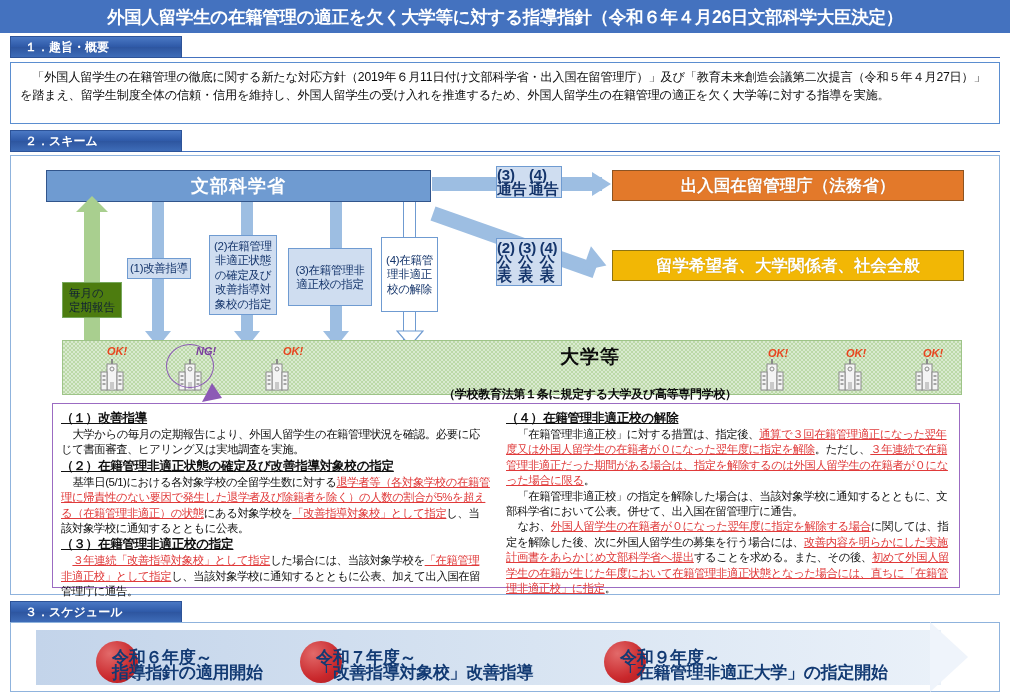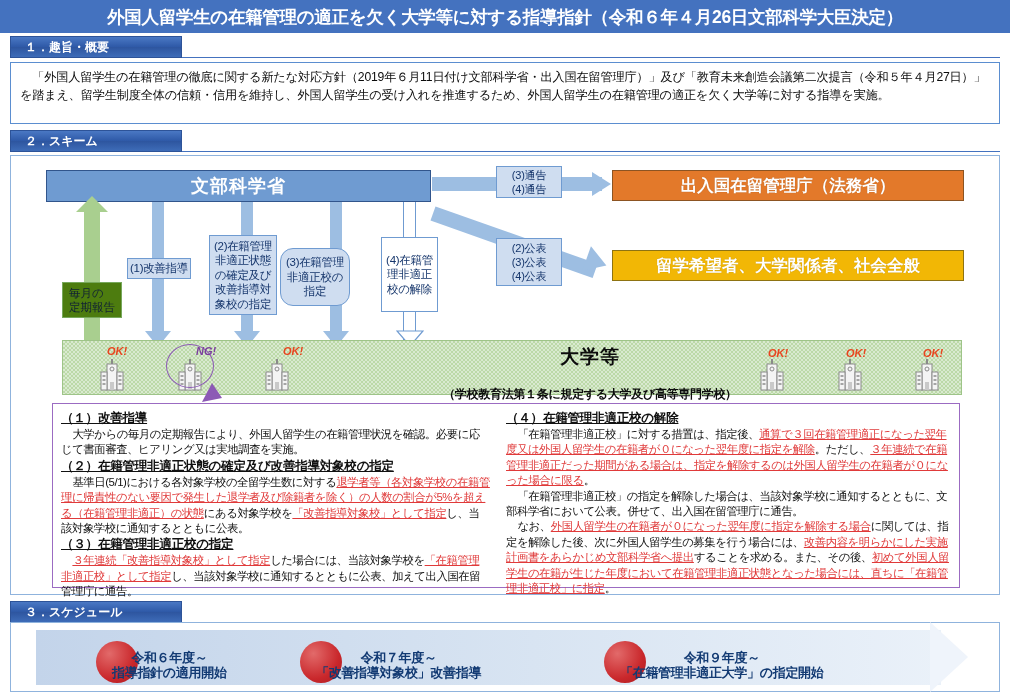--- a/index.html
+++ b/index.html
@@ -73,22 +73,22 @@
   }
   .org-pub {
     left:612px; top:250px; width:352px; height:31px;
     background:#f2b705; border:1.5px solid #8e7312; font-size:16.5px;
   }
   .org-pub span, .org-immi span { text-shadow:0 0 1px rgba(0,0,0,.25); }
 
   
   .note-box {
     position:absolute; background:#cfddf0; border:1px solid #6f9bd1;
-    display:flex; flex-direction:column; align-items:center; justify-content:center;
-    color:#15356b; font-size:11px; line-height:14px; letter-spacing:-0.2px;
+    display:flex; flex-direction:row; align-items:center; justify-content:center;
+    color:#15356b; font-size:15px; line-height:14px; letter-spacing:-0.2px;font-weight:bold;
   }
   .note-tsugoku { left:496px; top:166px; width:66px; height:32px; }
   .note-kohyo   { left:496px; top:238px; width:66px; height:48px; }
 
   
   .arrow-h-shaft {
     position:absolute; left:432px; top:177px; width:170px; height:14px;
     background:#9dbee2;
   }
   .arrow-h-head {
@@ -194,21 +194,21 @@
   }
   .sched-head {
     position:absolute; left:930px; top:622px; width:0; height:0;
     border-top:35px solid transparent; border-bottom:35px solid transparent;
     border-left:38px solid #eff4fb;
   }
   .sched-dot {
     position:absolute; width:42px; height:42px; border-radius:50%;
     background:radial-gradient(circle at 32% 30%,#e26a6a 0%,#c9272b 62%,#a81c22 100%);
   }
-  .sched-txt { position:absolute; color:#123a73; font-size:13px; line-height:15px; font-weight:700; letter-spacing:-0.3px;text-align:center; }
+  .sched-txt { position:absolute; color:#123a73; font-size:17px; line-height:15px; font-weight:700; letter-spacing:-0.3px; }
 </style>
 </head>
 <body>
 
 <div id="page">
 
   <div class="title-bar">
     <div class="t">外国人留学生の在籍管理の適正を欠く大学等に対する指導指針（令和６年４月26日文部科学大臣決定）</div>
   </div>
 
@@ -266,21 +266,21 @@
   <div class="vshaft" style="left:152px; top:202px; height:145px;"></div>
   <div class="vhead-down" style="left:145px; top:331px;"></div>
   <div class="step-box" style="left:127px; top:258px; width:64px; height:21px;">(1)改善指導</div>
 
   <div class="vshaft" style="left:241px; top:202px; height:145px;"></div>
   <div class="vhead-down" style="left:234px; top:331px;"></div>
   <div class="step-box" style="left:209px; top:235px; width:68px; height:80px;">(2)在籍管理非適正状態の確定及び改善指導対象校の指定</div>
 
   <div class="vshaft" style="left:330px; top:202px; height:145px;"></div>
   <div class="vhead-down" style="left:323px; top:331px;"></div>
-  <div class="step-box" style="left:280px; top:248px; width:70px; height:58px;border-radius:13px;">(3)在籍管理非適正校の指定</div>
+  <div class="step-box" style="left:288px; top:248px; width:84px; height:58px;">(3)在籍管理非適正校の指定</div>
 
   <div class="w-shaft"></div>
   <svg class="w-head" viewBox="0 0 28 17">
     <polygon points="1,1 27,1 14,16" fill="#ffffff" stroke="#6f9bd1" stroke-width="1.2"></polygon>
   </svg>
   <div class="step-box" style="left:381px; top:237px; width:57px; height:75px; background:#ffffff;">(4)在籍管理非適正校の解除</div>
 
   <div class="uni-band"></div>
   <div class="uni-title">
     <div class="l1">大学等</div>

